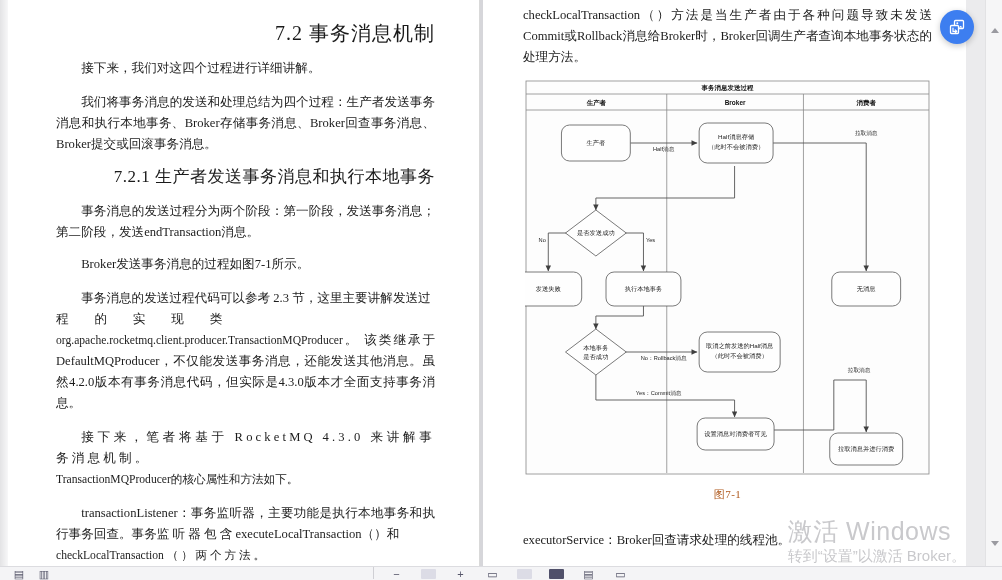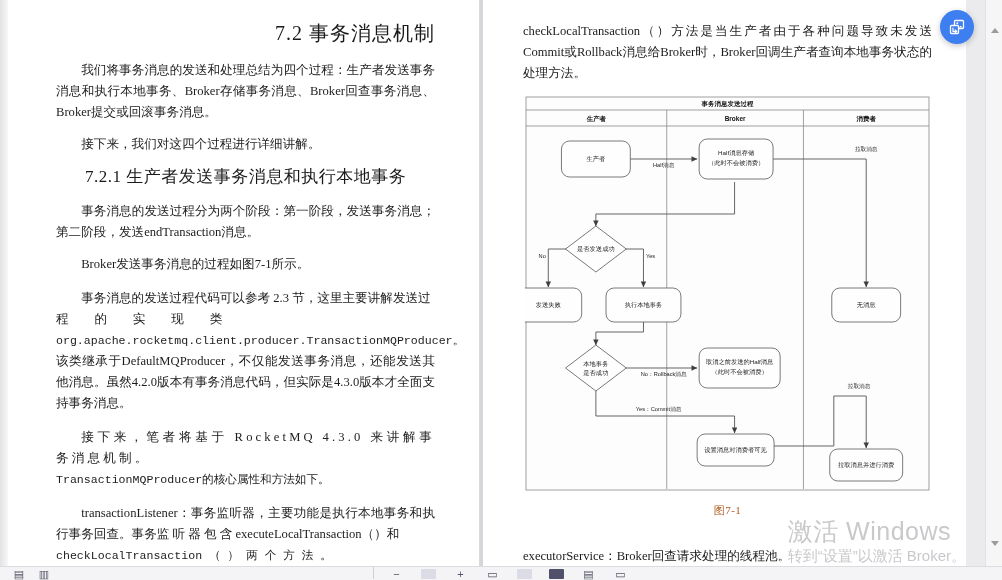--- a/index.html
+++ b/index.html
@@ -26,36 +26,36 @@
   .page-shadow-left  { position:absolute; left:0; top:0; width:8px; height:566px; background:linear-gradient(to right,#e3e3e5,#f7f7f8); }
 
   
   .doc-col { padding: 0 44px 0 48px; }
   h1.sec-title {
     font-size: 20px; font-weight: normal; text-align: right;
     letter-spacing: 1px; margin: 20px 0 0 0; color: #1a1a1a;
     font-family: "Liberation Serif", serif;
   }
   h2.subsec-title {
-    font-size: 17px; font-weight: normal; text-align: center;
+    font-size: 17px; font-weight: normal; text-align: right;
     letter-spacing: .5px; margin: 10px 0 0 0; color: #1a1a1a;
   }
   p.para {
     font-size: 12.6px; line-height: 21px; color: #1c1c1c;
     text-align: justify; text-indent: 2em; margin-top: 13px;
     font-family: "Liberation Serif", "DejaVu Serif", serif;
   }
   p.tight { margin-top: 11px; }
-  .mono { font-family: Liberation Mono, monospace; font-size: 11.6px; }
+  .mono { font-family: Liberation Serif, serif; font-size: 11.6px; }
   .spread { letter-spacing: .25em; }
   .spread-wide { letter-spacing: .9em; }
 
   
   #page-right .doc-col { padding: 0 34px 0 40px; }
-  p.rtop { margin-top: 16px; padding-top: 5px; text-indent: 0; }
+  p.rtop { margin-top: 0; padding-top: 5px; text-indent: 0; }
 
   
   .fig-wrap { margin-top: 12px; padding: 0 2px; }
   .flowchart {
     width: 100%; height: 395px; display: block;
     background: #fdfdfd;
   }
   .fig-caption {
     text-align: center; color: #b05a1e; font-size: 11px;
     margin-top: 12px; letter-spacing: .4px;
@@ -126,23 +126,23 @@
 
 <div id="viewer">
 
   <div class="page-shadow-left"></div>
 
   <div class="page" id="page-left">
     <div class="doc-col">
 
       <h1 class="sec-title">7.2  事务消息机制</h1>
 
+      <p class="para tight">接下来，我们对这四个过程进行详细讲解。</p>
+
       <p class="para">我们将事务消息的发送和处理总结为四个过程：生产者发送事务消息和执行本地事务、Broker存储事务消息、Broker回查事务消息、Broker提交或回滚事务消息。</p>
-
-      <p class="para tight">接下来，我们对这四个过程进行详细讲解。</p>
 
       <h2 class="subsec-title">7.2.1  生产者发送事务消息和执行本地事务</h2>
 
       <p class="para">事务消息的发送过程分为两个阶段：第一阶段，发送事务消息；第二阶段，发送endTransaction消息。</p>
 
       <p class="para tight">Broker发送事务消息的过程如图7-1所示。</p>
 
       <p class="para">
         <span>事务消息的发送过程代码可以参考 2.3 节，这里主要讲解发送过</span><br>
         <span class="spread-wide">程                的                实                现                类</span><br>

